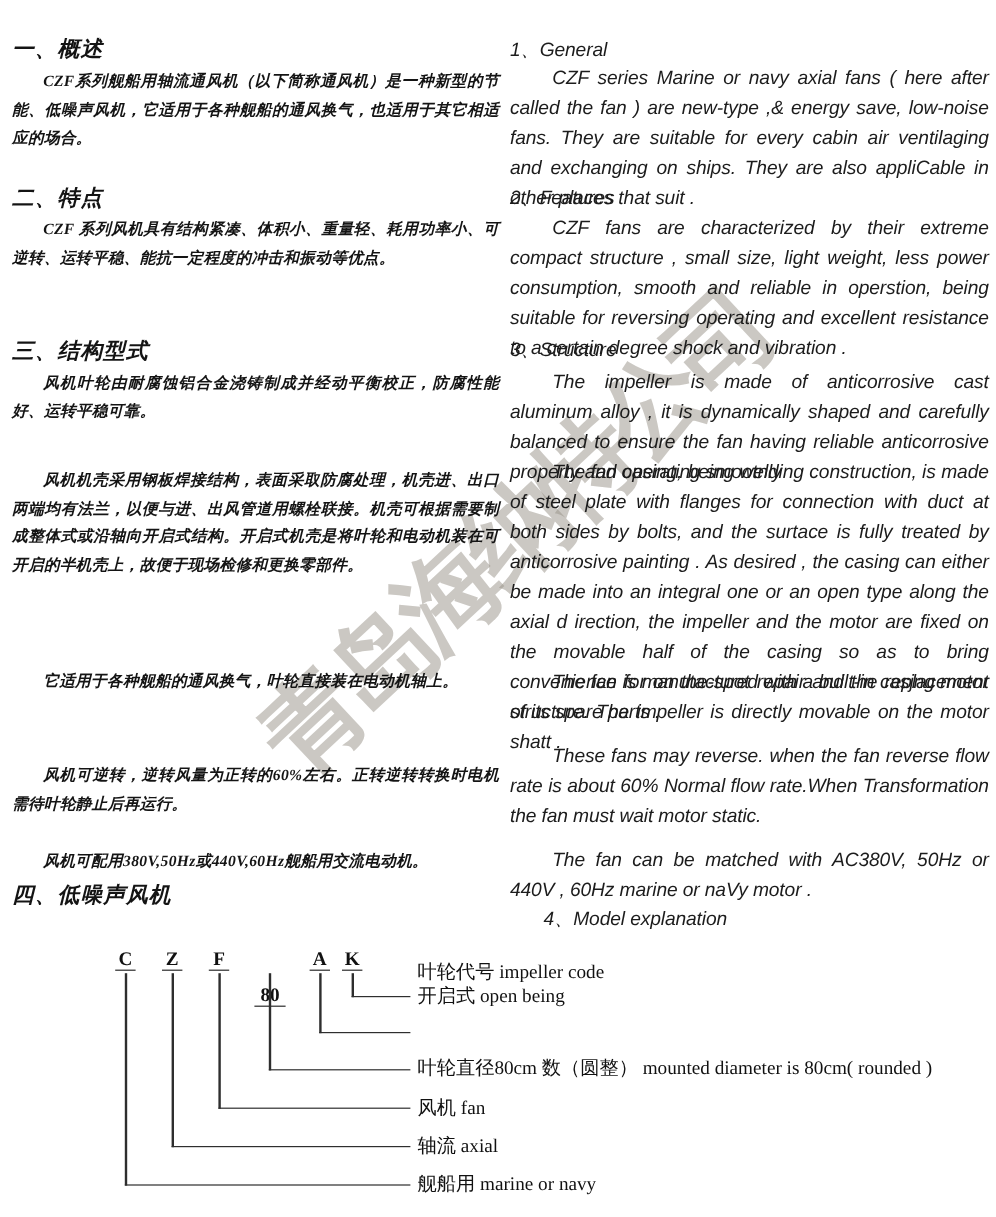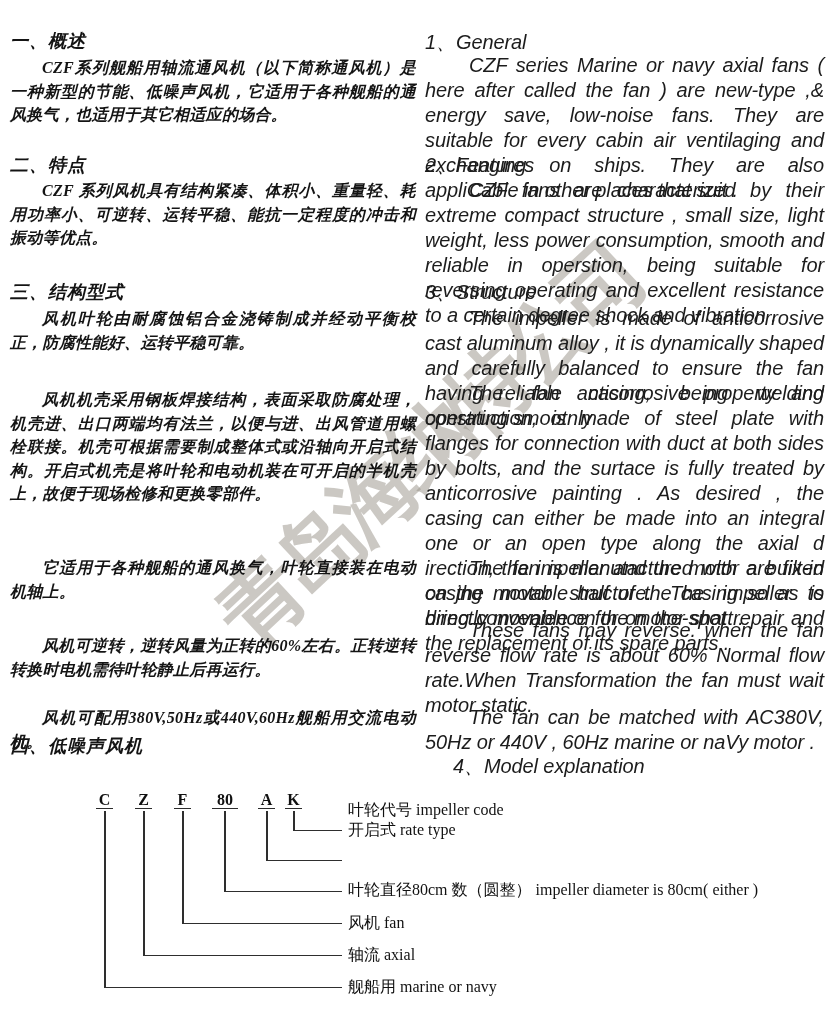--- a/index.html
+++ b/index.html
@@ -33,32 +33,32 @@
     user-select: none;
   }
 
   
   .abs { position: absolute; z-index: 1; font-style: italic; }
 
   .zh {
     left: 10px; width: 406px;
     font-family: "Liberation Serif", "DejaVu Serif", serif;
     font-weight: 700;
-    font-size: 16px;
+    font-size: 13px;
     line-height: 23.5px;
     text-align: justify;
     color: #141414;
   }
   .zh-h { font-size: 18px; letter-spacing: 1px; }
   .zh-p { text-indent: 2em; letter-spacing: 0.3px; }
 
   .en {
     left: 425px; width: 399px;
     font-family: "Liberation Sans", "DejaVu Sans", sans-serif;
-    font-size: 20px;
+    font-size: 16px;
     line-height: 25px;
     text-align: justify;
     color: #1c1c1c;
     letter-spacing: -0.1px;
   }
   .en-h { text-align: left; }
   .en-p { text-indent: 2.2em; }
   .en-h-indent { text-indent: 28px; }
 
   
@@ -120,36 +120,36 @@
 <div class="abs en en-p" style="top:381px">The fan casing, being welding construction, is made of steel plate with flanges for connection with duct at both sides by bolts, and the surtace is fully treated by anticorrosive painting . As desired , the casing can either be made into an integral one or an open type along the axial d irection, the impeller and the motor are fixed on the movable half of the casing so as to bring convenience for on the-spot repair and the replacement of its spare parts .</div>
 <div class="abs en en-p" style="top:556px">The fan is manutactured with a built-in casjng motor structure. The impeller is directly movable on the motor shatt .</div>
 <div class="abs en en-p" style="top:618px">These fans may reverse. when the fan reverse flow rate is about 60% Normal flow rate.When Transformation the fan must wait motor static.</div>
 <div class="abs en en-p" style="top:705px">The fan can be matched with AC380V, 50Hz or 440V , 60Hz marine or naVy motor .</div>
 
 <div class="abs en en-h en-h-indent" style="top:754px">4、Model explanation</div>
 
 <span class="code-letter" style="left:96px;  width:17px;">C</span>
 <span class="code-letter" style="left:135px; width:17px;">Z</span>
 <span class="code-letter" style="left:174px; width:17px;">F</span>
-<span class="code-letter" style="left:212px; width:26px;">80</span>
+<span class="code-letter" style="left:212px; width:26px;margin-top:30px;">80</span>
 <span class="code-letter" style="left:258px; width:17px;">A</span>
 <span class="code-letter" style="left:285px; width:17px;">K</span>
 
 <div class="vline" style="left:104px; top:811px; height:177px;"></div>
 <div class="vline" style="left:143px; top:811px; height:145px;"></div>
 <div class="vline" style="left:182px; top:811px; height:113px;"></div>
 <div class="vline" style="left:224px; top:811px; height:81px;"></div>
 <div class="vline" style="left:266px; top:811px; height:50px;"></div>
 <div class="vline" style="left:293px; top:811px; height:20px;"></div>
 
 <div class="hline" style="left:293px; top:829.5px; width:49px;"></div>
 <div class="hline" style="left:266px; top:859.5px; width:76px;"></div>
 <div class="hline" style="left:224px; top:890.5px; width:118px;"></div>
 <div class="hline" style="left:182px; top:922.5px; width:160px;"></div>
 <div class="hline" style="left:143px; top:954.5px; width:199px;"></div>
 <div class="hline" style="left:104px; top:986.5px; width:238px;"></div>
 
-<div class="diag-label" style="top:820px">开启式 rate type</div>
+<div class="diag-label" style="top:820px">开启式 open being</div>
 <div class="diag-label" style="top:800px">叶轮代号 impeller code</div>
-<div class="diag-label" style="top:880px">叶轮直径80cm 数（圆整）  impeller diameter is 80cm( either )</div>
+<div class="diag-label" style="top:880px">叶轮直径80cm 数（圆整）  mounted diameter is 80cm( rounded )</div>
 <div class="diag-label" style="top:913px">风机 fan</div>
 <div class="diag-label" style="top:945px">轴流 axial</div>
 <div class="diag-label" style="top:977px">舰船用  marine or navy</div>
 
 </body></html>

